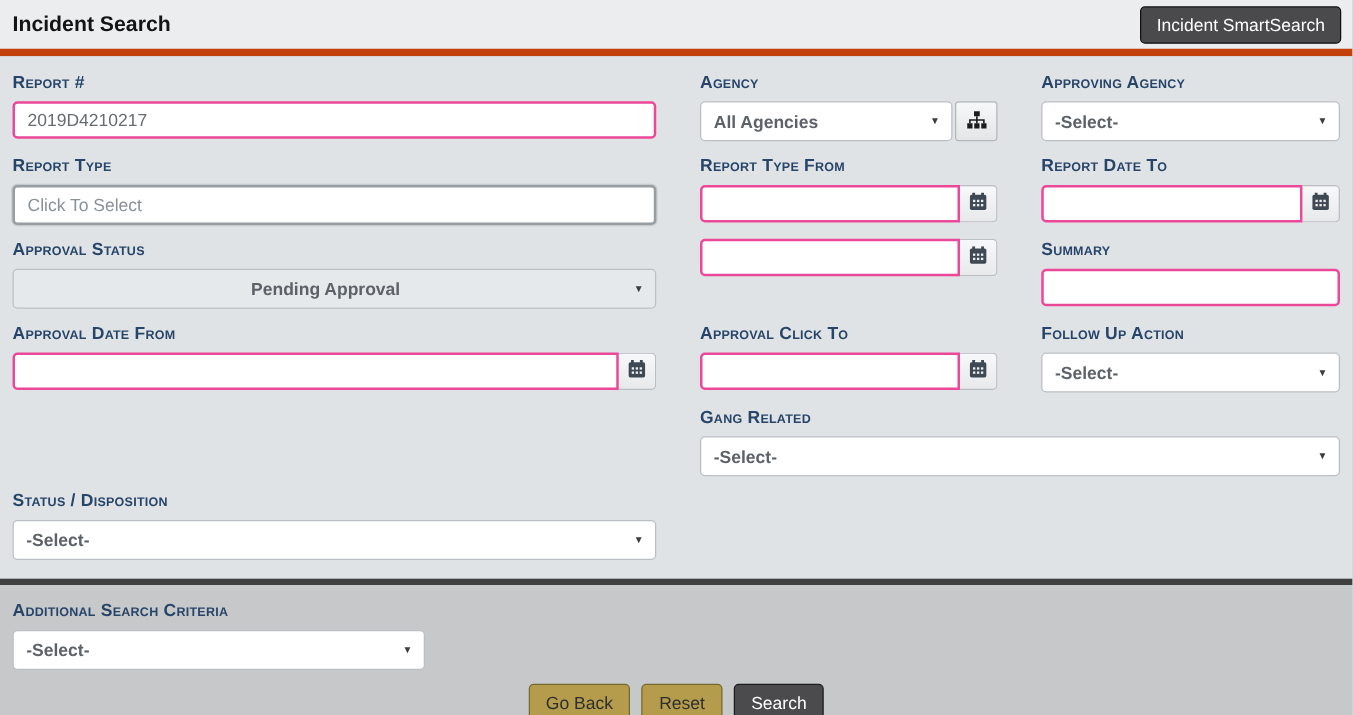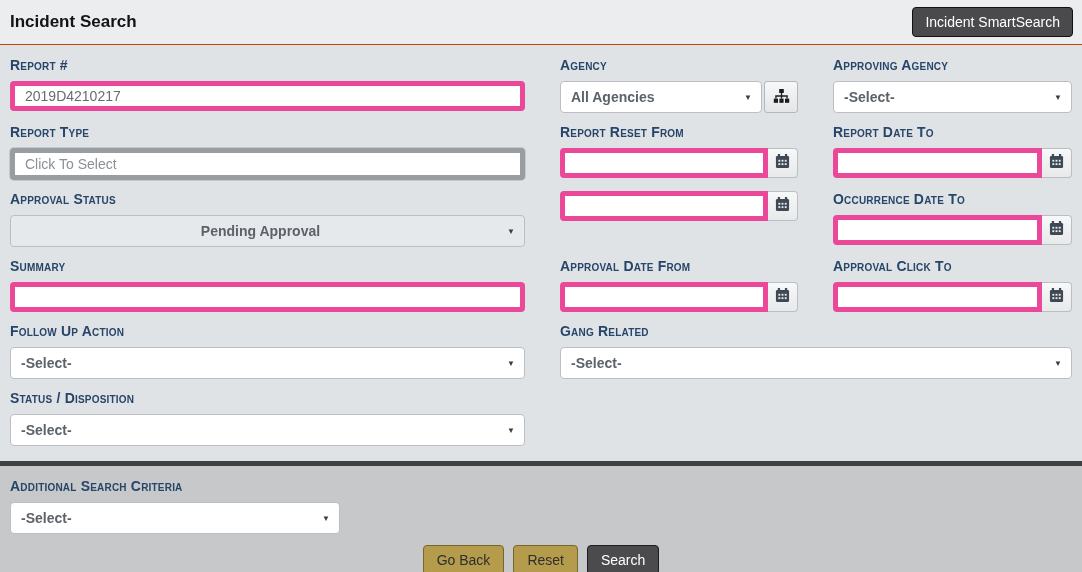--- a/index.html
+++ b/index.html
@@ -8,21 +8,21 @@
     font-family: "Liberation Sans", sans-serif;
     background: #c7c8ca;
     display: flex;
     flex-direction: column;
   }
 
   
   .header {
     height: 45px;
     background: #ebedee;
-    border-bottom: 1px solid #c2410c;
+    border-bottom: 6px solid #c2410c;
     display: flex;
     align-items: center;
     justify-content: space-between;
     padding: 0 9px 0 10px;
     flex: 0 0 auto;
   }
   .page-title {
     font-size: 17px;
     font-weight: bold;
     color: #141414;
@@ -59,21 +59,21 @@
     color: #274569;
     margin-bottom: 8px;
     line-height: 16px;
     white-space: nowrap;
   }
   .control-row { display: flex; align-items: stretch; }
 
   .text-input {
     width: 100%;
     height: 30px;
-    border: 5px solid #ec4899;
+    border: 2px solid #ec4899;
     border-radius: 4px;
     background: #ffffff;
     font-size: 14px;
     font-family: "Liberation Sans", sans-serif;
     color: #666c72;
     padding: 0 10px;
     outline: none;
   }
   .text-input::placeholder { color: #8a9097; opacity: 1; }
   .picker-look {
@@ -216,21 +216,21 @@
         <span>-Select-</span>
         <span class="caret">▼</span>
       </div>
     </div>
 
     <div class="field">
       <span class="field-label">Report Type</span>
       <input class="text-input picker-look" type="text" placeholder="Click To Select" style="">
     </div>
     <div class="field">
-      <span class="field-label">Report Reset From</span>
+      <span class="field-label">Report Type From</span>
       <div class="control-row group">
         <input class="text-input" type="text" value="" style="">
         <button class="addon-btn">
           <span>
             <svg width="15" height="15" viewBox="0 0 16 16">
               <rect x="3" y="0" width="2.4" height="3.6" fill="#3e4954"></rect>
               <rect x="10.6" y="0" width="2.4" height="3.6" fill="#3e4954"></rect>
               <rect x="1" y="2" width="14" height="13" rx="1.5" fill="#3e4954"></rect>
               <g fill="#eceef0">
                 <rect x="3.6" y="6.2" width="2" height="2"></rect>
@@ -270,43 +270,20 @@
     </div>
 
     <div class="field">
       <span class="field-label">Approval Status</span>
       <div class="select muted-bg">
         <span>Pending Approval</span>
         <span class="caret">▼</span>
       </div>
     </div>
     <div class="field">
-      <div class="control-row group">
-        <input class="text-input" type="text" value="" style="">
-        <button class="addon-btn">
-          <span>
-            <svg width="15" height="15" viewBox="0 0 16 16">
-              <rect x="3" y="0" width="2.4" height="3.6" fill="#3e4954"></rect>
-              <rect x="10.6" y="0" width="2.4" height="3.6" fill="#3e4954"></rect>
-              <rect x="1" y="2" width="14" height="13" rx="1.5" fill="#3e4954"></rect>
-              <g fill="#eceef0">
-                <rect x="3.6" y="6.2" width="2" height="2"></rect>
-                  <rect x="7" y="6.2" width="2" height="2"></rect>
-                  <rect x="10.4" y="6.2" width="2" height="2"></rect>
-                <rect x="3.6" y="9.8" width="2" height="2"></rect>
-                  <rect x="7" y="9.8" width="2" height="2"></rect>
-                  <rect x="10.4" y="9.8" width="2" height="2"></rect>
-              </g>
-            </svg>
-          </span>
-        </button>
-      </div>
-    </div>
-    <div class="field">
-      <span class="field-label">Occurrence Date To</span>
       <div class="control-row group">
         <input class="text-input" type="text" value="" style="">
         <button class="addon-btn">
           <span>
             <svg width="15" height="15" viewBox="0 0 16 16">
               <rect x="3" y="0" width="2.4" height="3.6" fill="#3e4954"></rect>
               <rect x="10.6" y="0" width="2.4" height="3.6" fill="#3e4954"></rect>
               <rect x="1" y="2" width="14" height="13" rx="1.5" fill="#3e4954"></rect>
               <g fill="#eceef0">
                 <rect x="3.6" y="6.2" width="2" height="2"></rect>

